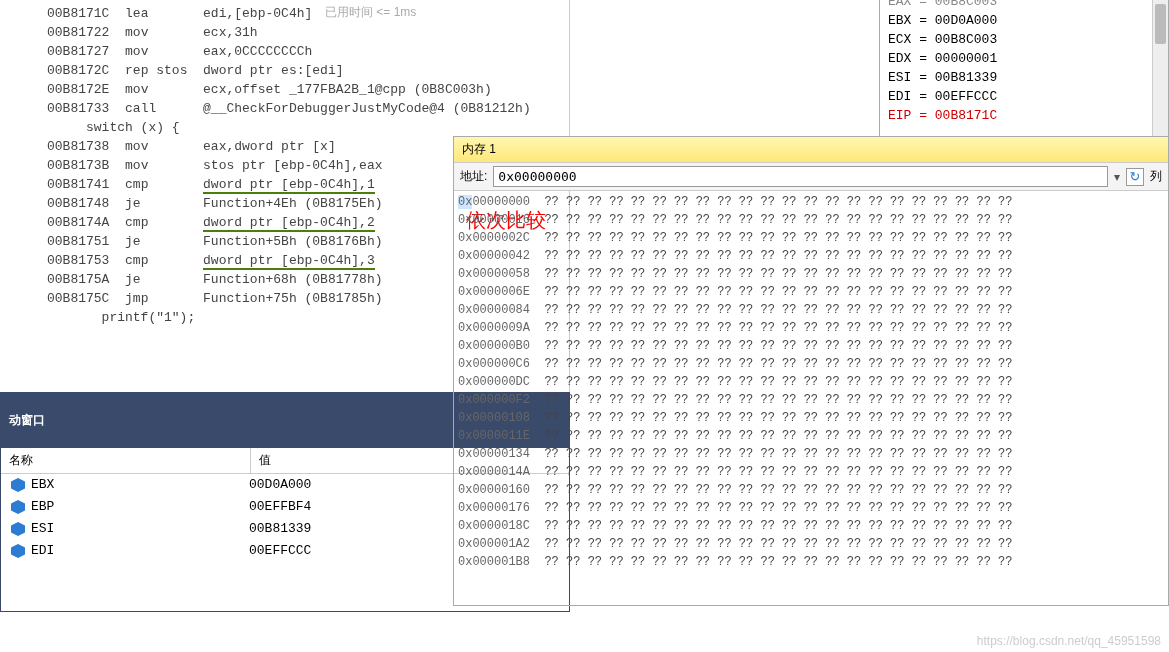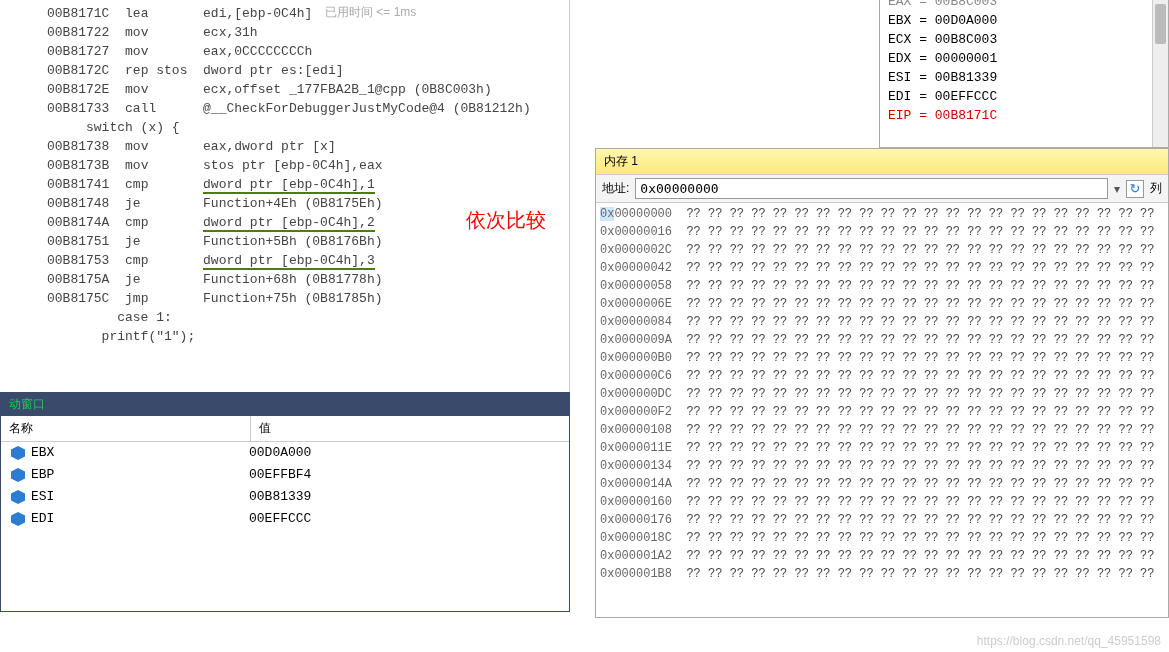--- a/index.html
+++ b/index.html
@@ -34,23 +34,24 @@
   .annot {
     position: absolute; left: 466px; top: 207px;
     color: #f00; font-family: "Microsoft YaHei", sans-serif; font-size: 20px;
     white-space: nowrap;
   }
   .auto-panel {
     position: absolute; left: 0; top: 392px; width: 570px; height: 220px;
     border: 1px solid #3a4a6b;
   }
   .auto-title {
-    background: #3a4a6b; color: #22c55e;
-    font-family: "Microsoft YaHei", sans-serif; font-size: 12px;
-    padding: 3px 8px;
+    background: #3a4a6b; color: #ffffff;
+    font-family: "Microsoft YaHei", sans-serif; font-size: 12px;
+    padding: 19px 8px;
+    font-weight: bold;
   }
   .auto-header {
     display: flex; border-bottom: 1px solid #ccc;
     font-family: "Microsoft YaHei", sans-serif; font-size: 12px;
   }
   .auto-header > div { padding: 4px 8px; }
   .auto-col-name { width: 250px; border-right: 1px solid #ccc; }
   .auto-col-val { flex: 1; }
   .auto-row { display: flex; font-size: 13px; }
   .auto-row .ic {
@@ -61,21 +62,21 @@
   .auto-row .nm { width: 218px; padding: 3px 0; }
   .auto-row .vl { padding: 3px 0; }
   .regs-pane {
     position: absolute; right: 0; top: 0; width: 290px; height: 148px;
     border: 1px solid #aaa; border-top: none;
     background: #fff; padding: 2px 8px;
   }
   .reg-line { white-space: pre; line-height: 19px; }
   .reg-eip { color: #c00; }
   .mem-panel {
-    position: absolute; right: 0; top: 148px; width: 574px; height: 470px;
+    position: absolute; right: 0; top: 136px; width: 716px; height: 470px;
     border: 1px solid #aaa;
   }
   .mem-title {
     background: linear-gradient(#fff7b0,#ffe87a);
     font-family: "Microsoft YaHei", sans-serif; font-size: 12px;
     padding: 4px 8px; border-bottom: 1px solid #ccc;
   }
   .mem-addrbar {
     display: flex; align-items: center; border-bottom: 1px solid #ccc;
     font-family: "Microsoft YaHei", sans-serif; font-size: 12px;
@@ -117,21 +118,20 @@
       <div class="disasm-line"><span class="ops">     switch (x) {</span></div>
       <div class="disasm-line"><span class="addr">00B81738</span>  <span class="mn">mov      </span> <span class="ops">eax,dword ptr [x]</span></div>
       <div class="disasm-line"><span class="addr">00B8173B</span>  <span class="mn">mov      </span> <span class="ops">stos ptr [ebp-0C4h],eax</span></div>
       <div class="disasm-line"><span class="addr">00B81741</span>  <span class="mn">cmp      </span> <span class="ops"><span class="underline">dword ptr [ebp-0C4h],1</span></span></div>
       <div class="disasm-line"><span class="addr">00B81748</span>  <span class="mn">je       </span> <span class="ops">Function+4Eh (0B8175Eh)</span></div>
       <div class="disasm-line"><span class="addr">00B8174A</span>  <span class="mn">cmp      </span> <span class="ops"><span class="underline">dword ptr [ebp-0C4h],2</span></span></div>
       <div class="disasm-line"><span class="addr">00B81751</span>  <span class="mn">je       </span> <span class="ops">Function+5Bh (0B8176Bh)</span></div>
       <div class="disasm-line"><span class="addr">00B81753</span>  <span class="mn">cmp      </span> <span class="ops"><span class="underline">dword ptr [ebp-0C4h],3</span></span></div>
       <div class="disasm-line"><span class="addr">00B8175A</span>  <span class="mn">je       </span> <span class="ops">Function+68h (0B81778h)</span></div>
       <div class="disasm-line"><span class="addr">00B8175C</span>  <span class="mn">jmp      </span> <span class="ops">Function+75h (0B81785h)</span></div>
-      <div class="disasm-line"><span class="ops">         case 1:</span></div>
       <div class="disasm-line"><span class="ops">       printf("1");</span></div>
     </div>
 </div>
 <div class="annot">依次比较</div>
 
 <div class="regs-pane">
   <div id="reg-lines">
       <div class="reg-line" style="color: rgb(136, 136, 136); margin-top: -10px;">EAX = 00B8C003</div>
       <div class="reg-line">EBX = 00D0A000</div>
       <div class="reg-line">ECX = 00B8C003</div>

